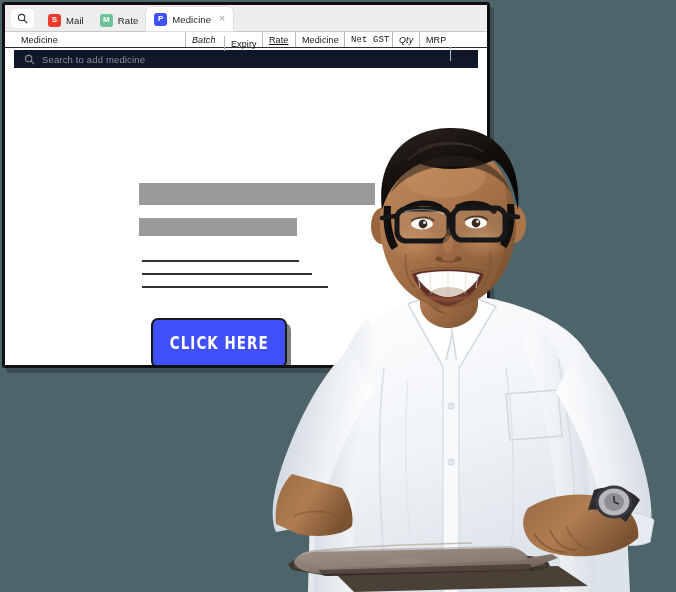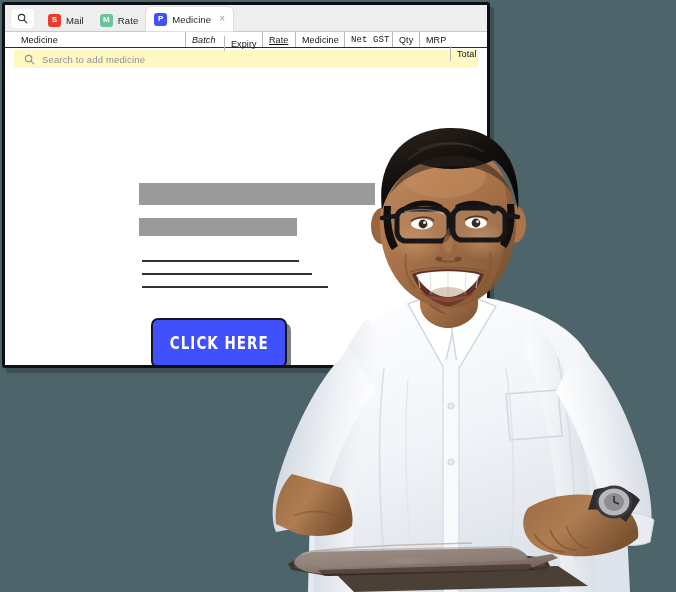--- a/index.html
+++ b/index.html
@@ -124,34 +124,34 @@
     letter-spacing: 0.1px;
     white-space: nowrap;
   }
   #table-header .th:first-child { border-left: none; padding-left: 16px; }
   .th.col-medicine { flex: 0 0 180px; }
   .th.col-batch    { flex: 0 0 39px; font-style: italic; }
   .th.col-expiry   { flex: 0 0 38px; margin-top: 8px; }
   .th.col-rate     { flex: 0 0 33px; text-decoration: underline; }
   .th.col-discount { flex: 0 0 49px; }
   .th.col-netgst   { flex: 0 0 48px; font-family: Liberation Mono, monospace; }
-  .th.col-qty      { flex: 0 0 27px; }
+  .th.col-qty      { flex: 0 0 27px; font-style: italic; }
   .th.col-mrp      { flex: 0 0 31px; }
   .th.col-total    { flex: 1 1 auto; margin-top: 28px; }
 
   
   #search-row {
     height: 22px;
     background: #ffffff;
     padding: 2px 9px 2px 9px;
     box-sizing: border-box;
   }
   #search-field {
     height: 18px;
-    background: #fef9c3;
+    background: #0f172a;
     display: flex;
     align-items: center;
     gap: 7px;
     padding-left: 10px;
     box-sizing: border-box;
   }
   #search-placeholder {
     font-size: 9.5px;
     color: #8f8f8f;
     letter-spacing: 0.15px;

